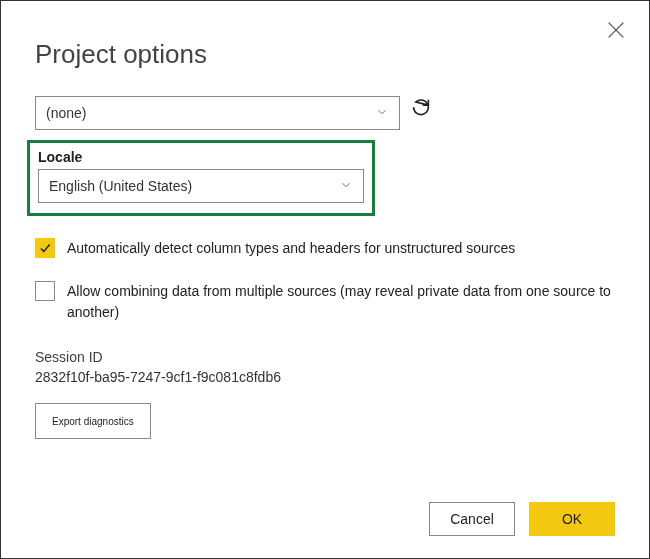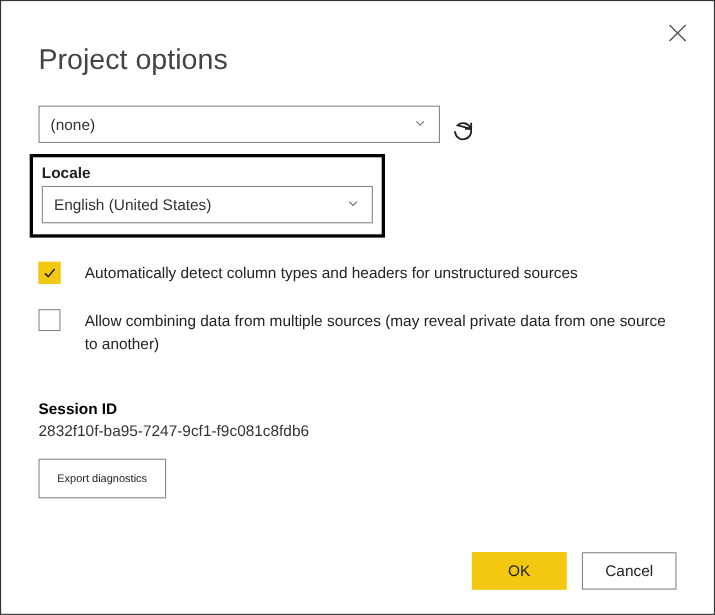--- a/index.html
+++ b/index.html
@@ -34,67 +34,67 @@
     color: #444;
     margin: 24px 0 26px 0;
   }
   .field-label {
     font-weight: 600;
     color: #222;
     margin-bottom: 4px;
   }
   .row-gateway {
     display: flex;
-    align-items: flex-end;
+    align-items: flex-start;
     gap: 10px;
     margin-bottom: 10px;
   }
   .dropdown {
     display: flex;
     align-items: center;
     justify-content: space-between;
     height: 34px;
     border: 1px solid #888;
     padding: 0 10px;
     cursor: pointer;
     background: #fff;
     flex: 1;
   }
   .dropdown.gateway { width: 365px; flex: none; }
   .dropdown .chev { color: #666; }
   .refresh-icon { width: 22px; height: 22px; color: #222; cursor: pointer; }
   .highlight-box {
-    border: 3px solid #000000;
+    border: 3px solid #15803d;
     padding: 6px 8px 10px 8px;
     margin-left: -8px;
-    width: 323px;
+    width: 348px;
   }
   .highlight-box .dropdown { width: 100%; }
   .checkbox-row {
     display: flex;
     align-items: flex-start;
-    gap: 22px;
+    gap: 12px;
     margin-top: 22px;
   }
   .checkbox {
     width: 20px;
     height: 20px;
     border: 1px solid #888;
     flex-shrink: 0;
     background: #fff;
     cursor: pointer;
     display: flex;
     align-items: center;
     justify-content: center;
   }
   .checkbox.checked { background: #f2c811; border-color: #f2c811; }
   .checkbox.checked svg { display: block; }
   .checkbox svg { display: none; width: 14px; height: 14px; color: #222; }
   .check-label { line-height: 1.5; color: #222; padding-top: 0px; }
-  .session-label { font-weight: 700; margin-top: 40px; color: #000000; }
+  .session-label { font-weight: 400; margin-top: 26px; color: #404040; }
   .session-value { margin-top: 4px; color: #333; }
   .export-btn {
     margin-top: 18px;
     height: 36px;
     padding: 0 16px;
     border: 1px solid #888;
     background: #fff;
     cursor: pointer;
     font-size: 10px;
     color: #222;
@@ -177,17 +177,17 @@
     </div>
     <div class="check-label">Allow combining data from multiple sources (may reveal private data from one source to another)</div>
   </div>
 
   <div class="session-label">Session ID</div>
   <div class="session-value">2832f10f-ba95-7247-9cf1-f9c081c8fdb6</div>
 
   <button class="export-btn">Export diagnostics</button>
 
   <div class="footer">
+    <button class="btn">Cancel</button>
     <button class="btn primary">OK</button>
-    <button class="btn">Cancel</button>
   </div>
 
 </div>
 
 </body></html>

